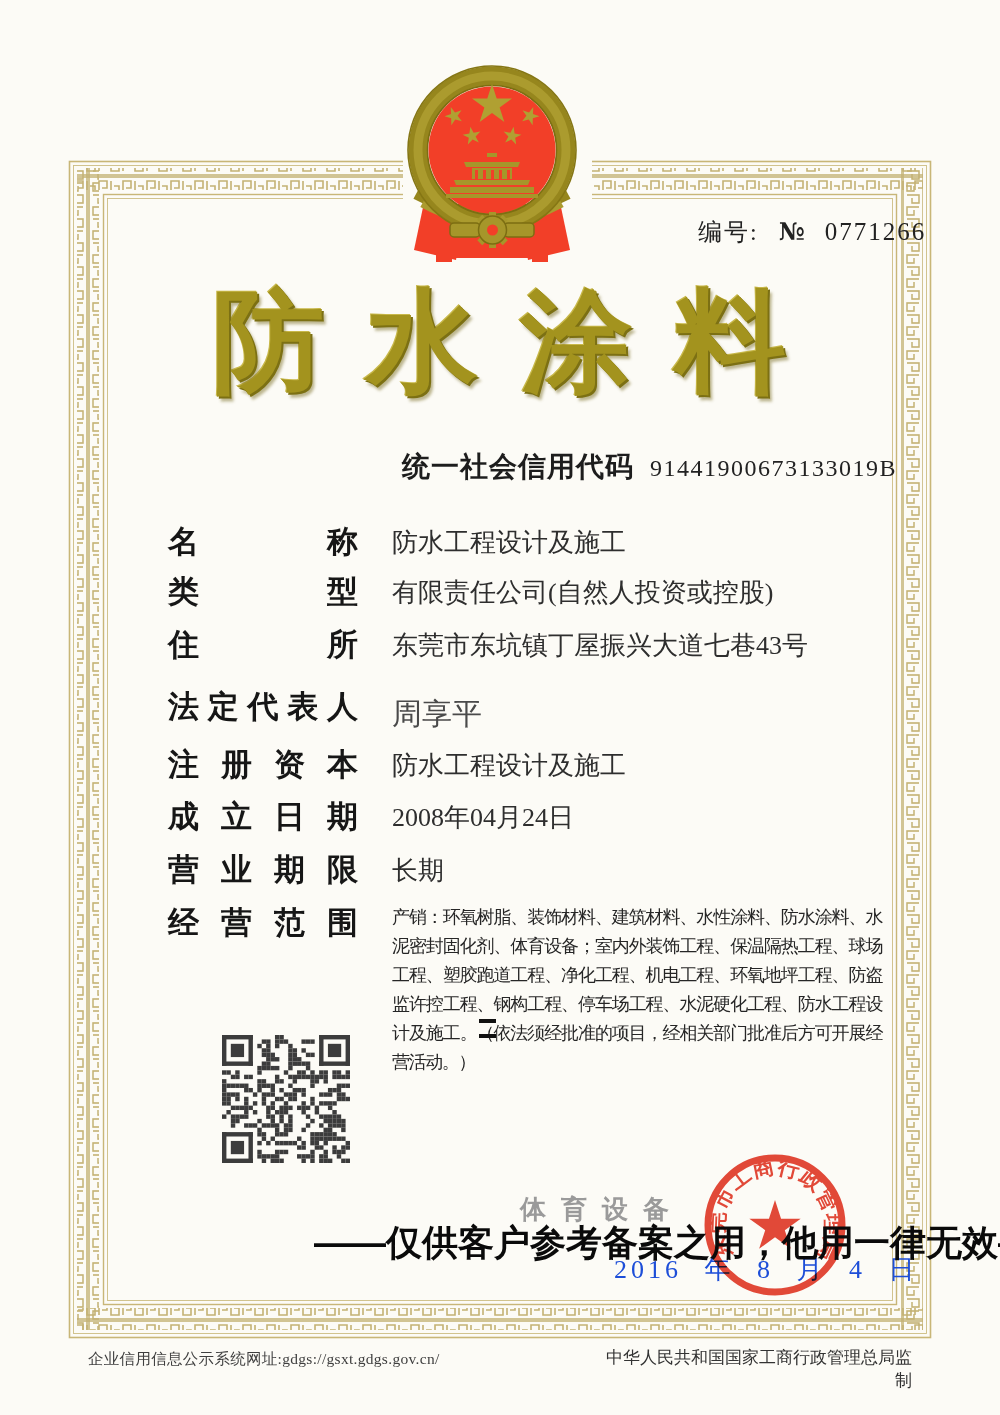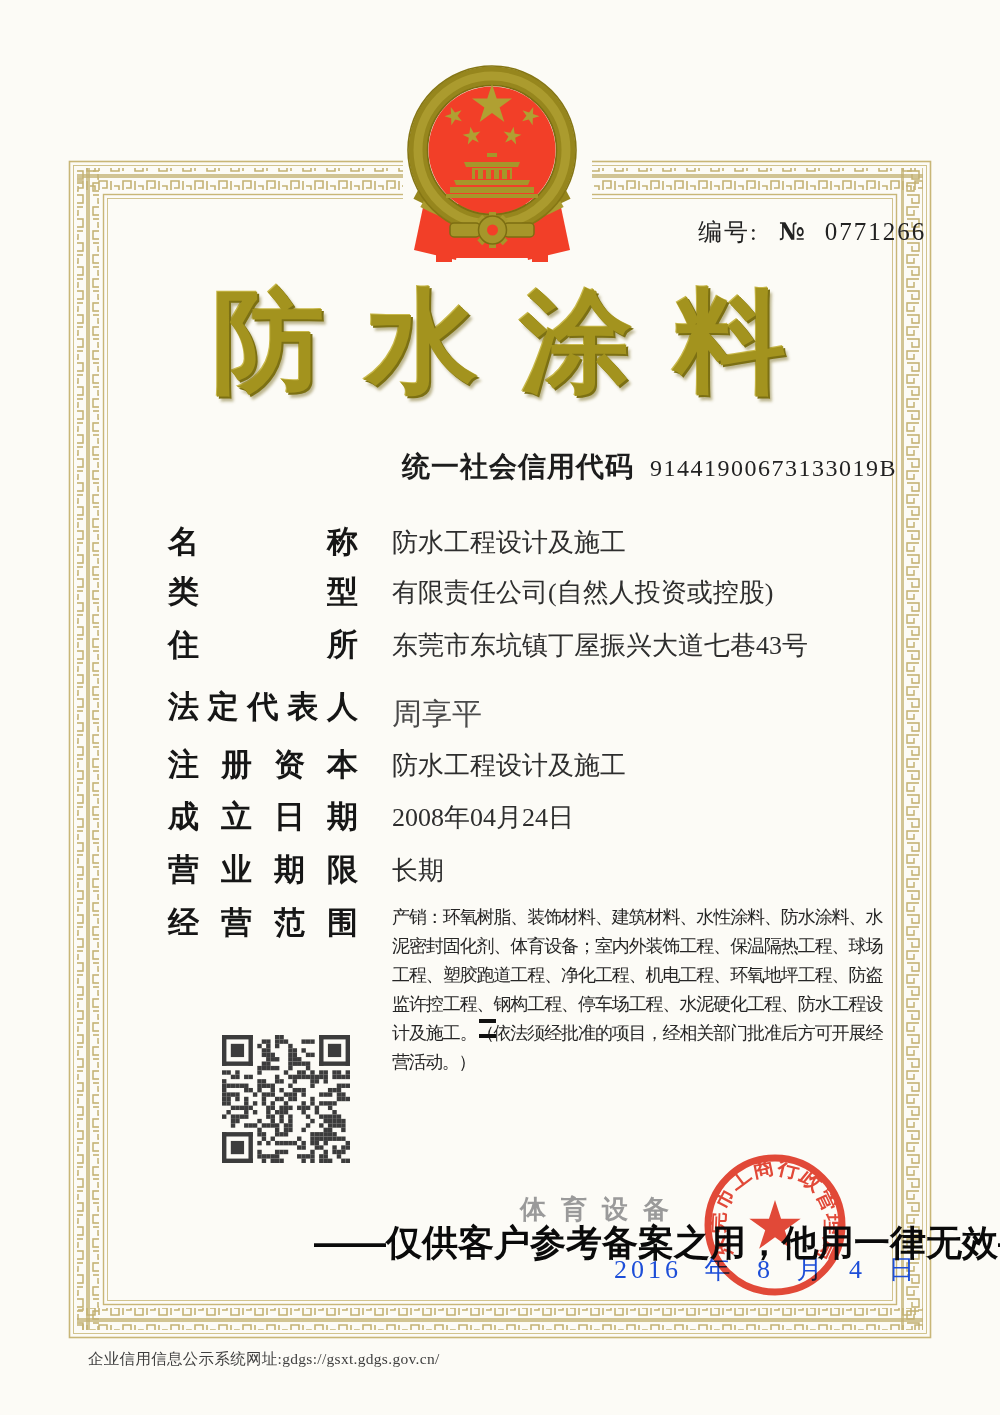--- a/index.html
+++ b/index.html
@@ -561,14 +561,15 @@
       <path id="stampArc" d="M732.2,1254.3 A51,51 0 1,1 815.8,1254.3" fill="none"></path>
       <text font-size="21.5" font-weight="bold" fill="#e23a29" font-family="Liberation Sans, DejaVu Sans, sans-serif">
         <textPath href="#stampArc" textLength="224" lengthAdjust="spacing">东莞市工商行政管理局</textPath>
       </text>
     </svg>
   </div>
 
   <div class="watermark">——仅供客户参考备案之用，他用一律无效——</div>
 
   <div class="foot-left">企业信用信息公示系统网址:gdgs://gsxt.gdgs.gov.cn/</div>
+  <div class="foot-right">中华人民共和国国家工商行政管理总局监制</div>
 
 </div>
 
 </body></html>

